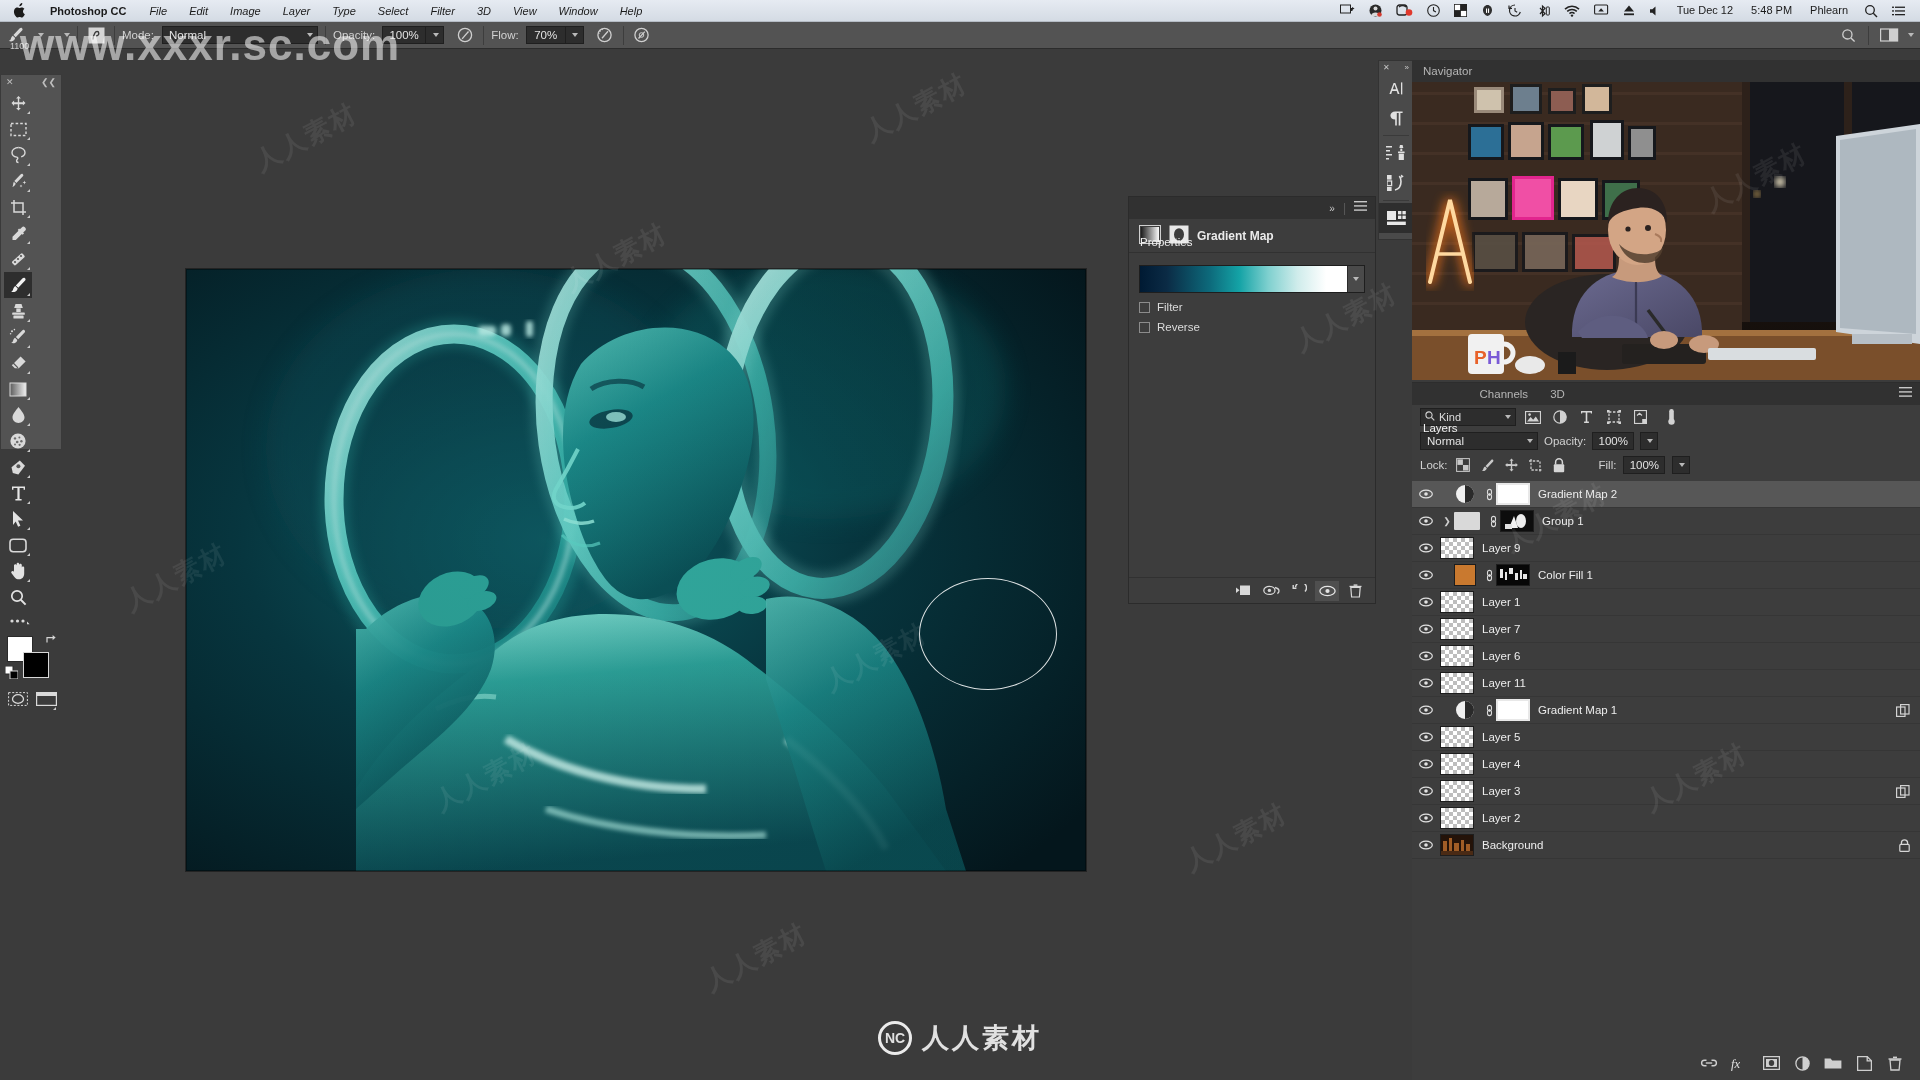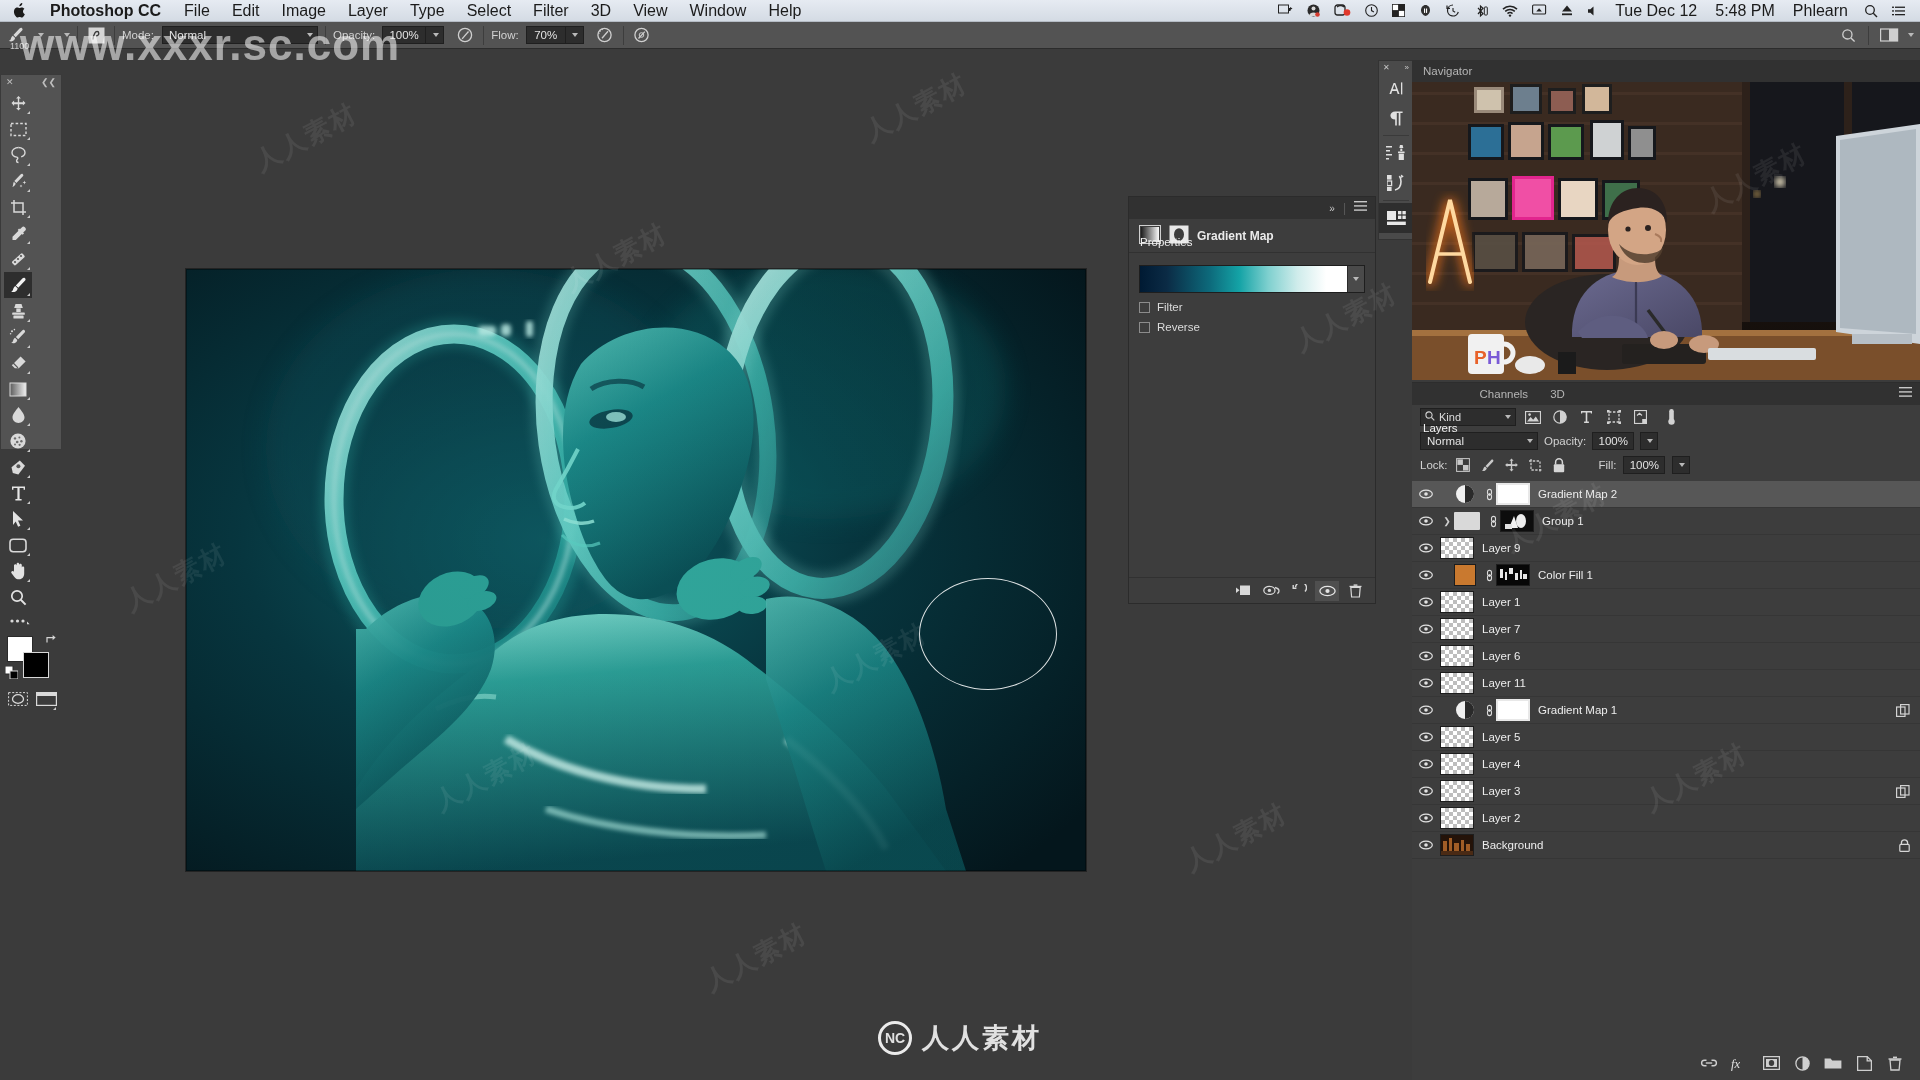--- a/index.html
+++ b/index.html
@@ -10,26 +10,26 @@
     color:#d4d4d4;
     font-size:12px;
     -webkit-font-smoothing:antialiased;
   }
   .app { position:relative; width:1920px; height:1080px; }
 
   
   .macbar {
     position:absolute; left:0; top:0; width:1920px; height:22px;
     background:linear-gradient(to bottom,#e6ebf2,#d4dbe4);
-    display:flex; align-items:center; color:#1b1b1b; font-size:16px;
+    display:flex; align-items:center; color:#1b1b1b; font-size:11px;
     border-bottom:1px solid #b5bcc5;
   }
   .macbar .apple { padding:0 12px 0 12px; font-size:14px; line-height:1; }
   .macbar .appname { font-weight:bold; padding:0 12px; }
-  .macbar .mitem { padding:0 11px; white-space:nowrap; }
+  .macbar .mitem { padding:0 11px; white-space:nowrap;font-style:italic; }
   .macbar .right { margin-left:auto; display:flex; padding-right:8px; }
   .macbar .right .si { padding:0 7px; display:flex; align-items:center; }
   .macbar .right .txt { padding:0 9px; white-space:nowrap; }
   .macbar svg { display:block; }
 
   
   .optbar {
     position:absolute; left:0; top:22px; width:1920px; height:27px;
     background:#535353; border-bottom:1px solid #2c2c2c;
     display:flex; align-items:center; padding:0 6px; gap:0px;

